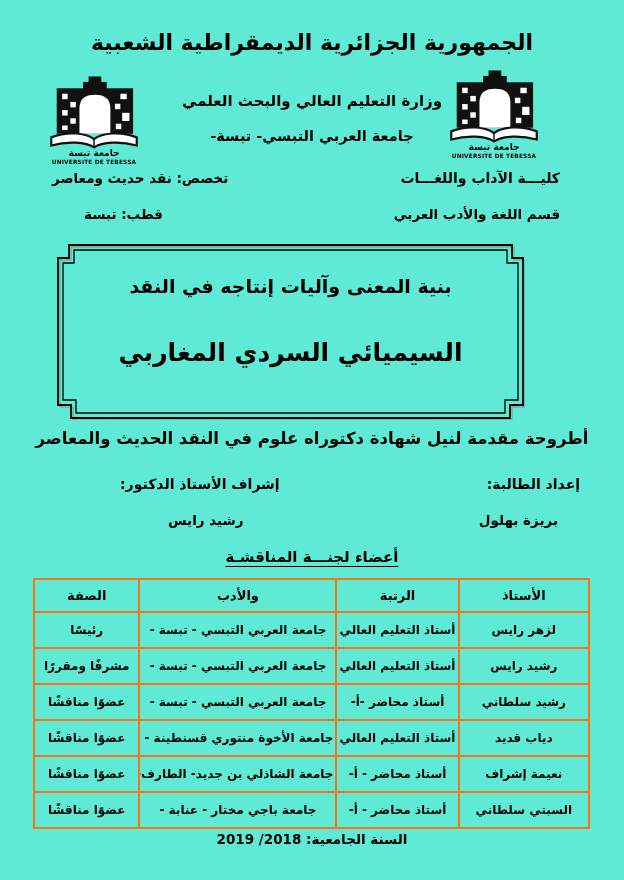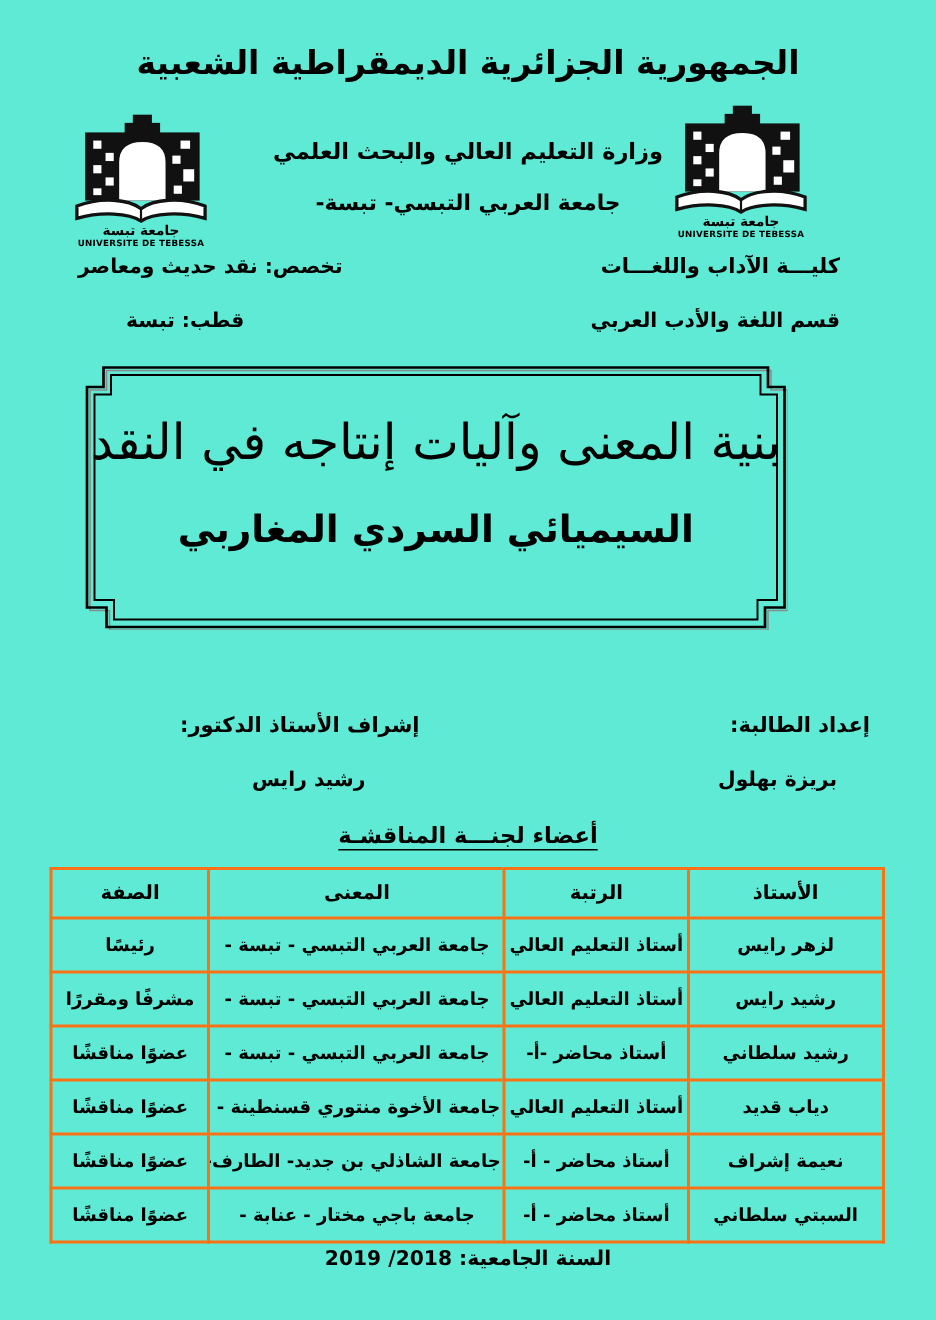--- a/index.html
+++ b/index.html
@@ -26,21 +26,21 @@
   .logo-right{left:auto;right:80px;top:66px;}
 
   .faculty{top:170px;right:64px;font-size:14px;font-weight:bold;}
   .department{top:206px;right:64px;font-size:13.5px;font-weight:bold;}
   .specialty{top:170px;left:28px;font-size:13.5px;font-weight:bold;direction:rtl;margin-left:24px;}
   .pole{top:206px;left:84px;font-size:13.5px;font-weight:bold;}
 
   .title-box{left:56px;top:243px;width:469px;height:177px;}
   .title-box svg.frame{position:absolute;inset:0;width:100%;height:100%;}
   .thesis-line1{position:absolute;top:32px;left:0;right:0;text-align:center;
-    font-size:33px;font-weight:normal;}
+    font-size:19px;font-weight:bold;}
   .thesis-line2{position:absolute;top:95px;left:0;right:0;text-align:center;
     font-size:25px;font-weight:bold;}
 
   .subtitle{top:429px;font-size:16.5px;font-weight:bold;}
 
   .prepared-label{top:476px;right:44px;font-size:14px;font-weight:bold;position:absolute;}
   .prepared-label .sel{position:absolute;right:38px;top:0px;width:11px;height:19px;
     background:#9dc3e6;z-index:-1;}
   .student-name{top:512px;right:66px;font-size:13.5px;font-weight:bold;}
   .supervisor-label{top:476px;left:120px;font-size:14px;font-weight:bold;}
@@ -138,20 +138,21 @@
       </g>
       <g fill="none" stroke="#000" stroke-width="1.8">
         <path d="M13,2 H456 V15 H467 V162 H454 V175 H15 V162 H2 V15 H13 Z"></path>
         <path d="M18,7 H451 V20 H462 V157 H449 V170 H20 V157 H7 V20 H18 Z" stroke-width="1.3"></path>
       </g>
     </svg>
     <div class="thesis-line1">بنية المعنى وآليات إنتاجه في النقد</div>
     <div class="thesis-line2">السيميائي السردي المغاربي</div>
   </div>
 
+  <div class="abs center subtitle nowrap">أطروحة مقدمة لنيل شهادة دكتوراه علوم في النقد الحديث والمعاصر</div>
 
   <div class="prepared-label nowrap">
     <i class="sel"></i>
     <span>إعداد الطالبة:</span>
   </div>
   <div class="abs student-name nowrap">بريزة  بهلول</div>
   <div class="abs supervisor-label nowrap">إشراف الأستاذ الدكتور:</div>
   <div class="abs supervisor-name nowrap">رشيد رايس</div>
 
   <div class="abs center committee-heading">أعضاء لجنـــة المناقشـة</div>
@@ -160,21 +161,21 @@
     <colgroup>
       <col class="c-prof">
         <col class="c-rank">
         <col class="c-univ">
         <col class="c-role">
     </colgroup>
     <thead>
       <tr>
         <th>الأستاذ</th>
         <th>الرتبة</th>
-        <th>المعنى</th>
+        <th>والأدب</th>
         <th>الصفة</th>
       </tr>
     </thead>
     <tbody>
         <tr>
           <td>لزهر رايس</td>
           <td>أستاذ التعليم العالي</td>
           <td>جامعة العربي التبسي  - تبسة -</td>
           <td>رئيسًا</td>
         </tr>

